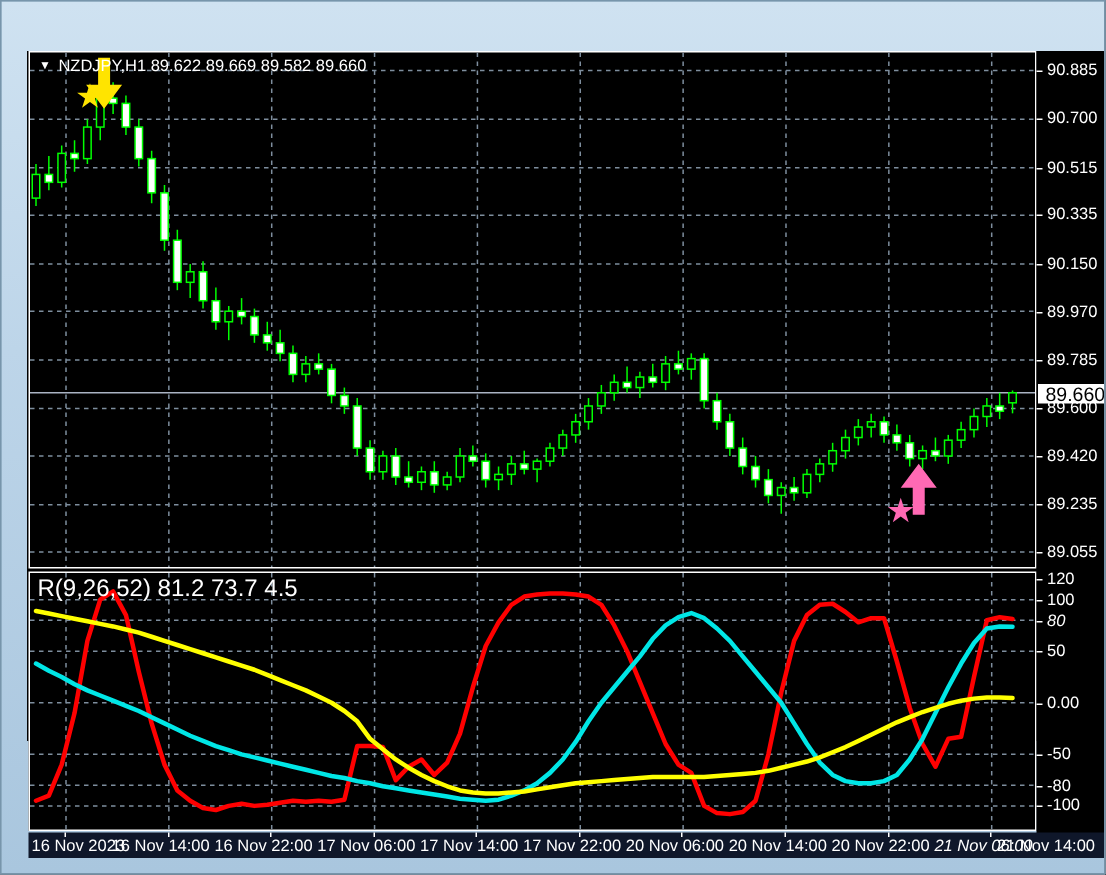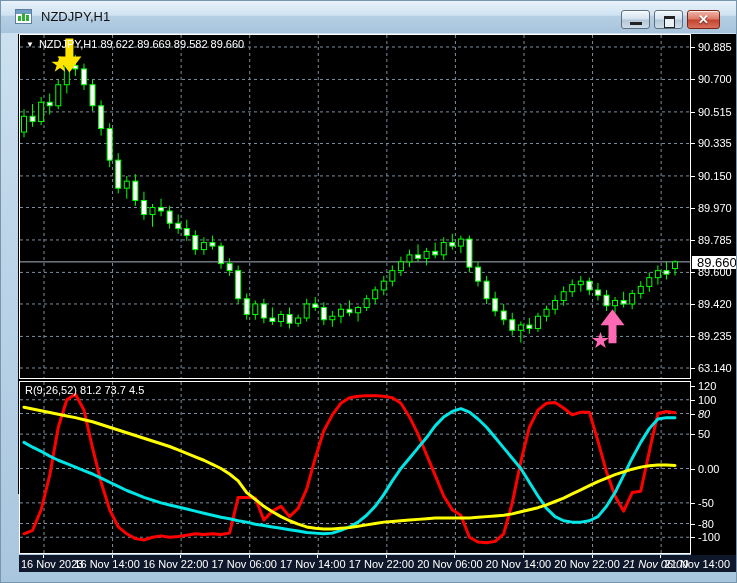--- a/index.html
+++ b/index.html
@@ -32,46 +32,28 @@
   #axis-col{position:absolute;left:673px;top:0;width:52px;height:538px;background:#000;}
   .axis-label{position:absolute;left:7px;color:#fff;font-size:11px;white-space:nowrap;}
   .axis-tick{position:absolute;left:0px;width:4px;height:1px;background:#fff;}
   #price-tag{position:absolute;left:1px;width:46px;height:13px;background:#fff;color:#000;
     font-size:13px;line-height:13px;padding-left:5px;box-sizing:border-box;}
   #time-axis{position:absolute;left:1px;top:521px;width:724px;height:17px;background:#0f172a;color:#fff;}
   .time-label{position:absolute;top:3px;font-size:11px;color:#fff;white-space:nowrap;}
   .time-tick{position:absolute;top:0;width:1px;height:3px;background:#fff;}
   #chart-header{position:absolute;left:6px;top:3px;font-size:11px;color:#fff;z-index:5;}
   #symbol-dropdown{display:inline-block;margin-right:5px;font-size:8px;position:relative;top:-1px;}
-  #ind-label{position:absolute;left:5px;top:2px;font-size:11px;color:#fff;z-index:5;}
+  #ind-label{position:absolute;left:5px;top:2px;font-size:16px;color:#fff;z-index:5;}
   svg{position:absolute;left:0;top:0;}
 </style>
 </head>
 <body>
 
 <div id="window">
 
-  <div id="titlebar">
-    <div id="app-icon">
-      <div class="bar"></div>
-        <div class="c1"></div>
-        <div class="c2"></div>
-        <div class="c3"></div>
-    </div>
-    <span id="title-text">NZDJPY,H1</span>
-    <div class="winbtn" id="btn-min">
-        <div class="glyph"></div>
-      </div>
-    <div class="winbtn" id="btn-restore">
-        <div class="glyph"></div>
-      </div>
-    <div class="winbtn" id="btn-close">
-        <div class="glyph">✕</div>
-      </div>
-  </div>
 
   <div id="chart-root">
     <div class="panel" id="main-panel">
       <div id="chart-header"><span id="symbol-dropdown">▼</span><span>NZDJPY,H1 89.622 89.669 89.582 89.660</span></div>
       <svg id="main-svg" width="670" height="343">
           <line x1="24" y1="0" x2="24" y2="343" stroke="#7e8e9e" stroke-width="1" stroke-dasharray="3 3"></line>
           <line x1="92.57" y1="0" x2="92.57" y2="343" stroke="#7e8e9e" stroke-width="1" stroke-dasharray="3 3"></line>
           <line x1="161.14" y1="0" x2="161.14" y2="343" stroke="#7e8e9e" stroke-width="1" stroke-dasharray="3 3"></line>
           <line x1="229.70999999999998" y1="0" x2="229.70999999999998" y2="343" stroke="#7e8e9e" stroke-width="1" stroke-dasharray="3 3"></line>
           <line x1="298.28" y1="0" x2="298.28" y2="343" stroke="#7e8e9e" stroke-width="1" stroke-dasharray="3 3"></line>
@@ -448,21 +430,21 @@
         <div class="axis-label" style="top: 167.5px;">89.970</div>
         <div class="axis-tick" style="top: 173.5px;"></div>
         <div class="axis-label" style="top: 199.951px;">89.785</div>
         <div class="axis-tick" style="top: 205.951px;"></div>
         <div class="axis-label" style="top: 232.402px;">89.600</div>
         <div class="axis-tick" style="top: 238.402px;"></div>
         <div class="axis-label" style="top: 263.976px;">89.420</div>
         <div class="axis-tick" style="top: 269.976px;"></div>
         <div class="axis-label" style="top: 296.426px;">89.235</div>
         <div class="axis-tick" style="top: 302.426px;"></div>
-        <div class="axis-label" style="top: 328px;">63.140</div>
+        <div class="axis-label" style="top: 328px;">89.055</div>
         <div class="axis-tick" style="top: 334px;"></div>
         <div class="axis-label" style="top: 346px;">120</div>
         <div class="axis-tick" style="top: 352px;"></div>
         <div class="axis-label" style="top: 359.75px;">100</div>
         <div class="axis-tick" style="top: 365.75px;"></div>
         <div class="axis-label" style="top: 373.5px; font-style: italic;">80</div>
         <div class="axis-tick" style="top: 379.5px;"></div>
         <div class="axis-label" style="top: 394.125px;">50</div>
         <div class="axis-tick" style="top: 400.125px;"></div>
         <div class="axis-label" style="top: 428.5px;">0.00</div>

